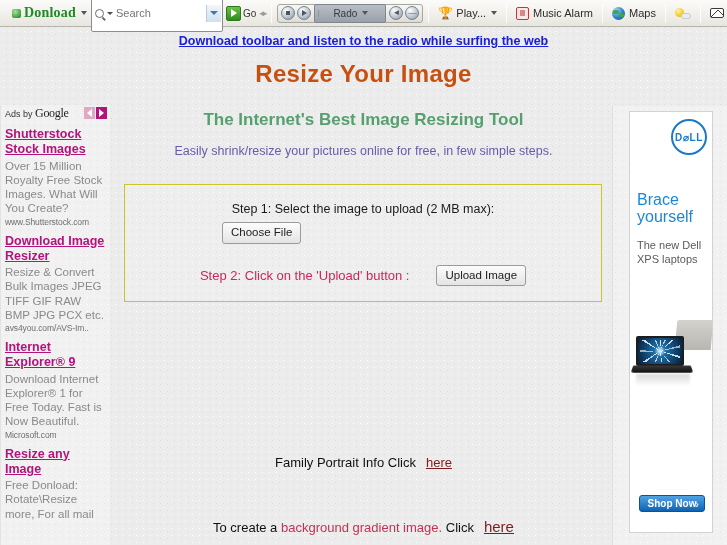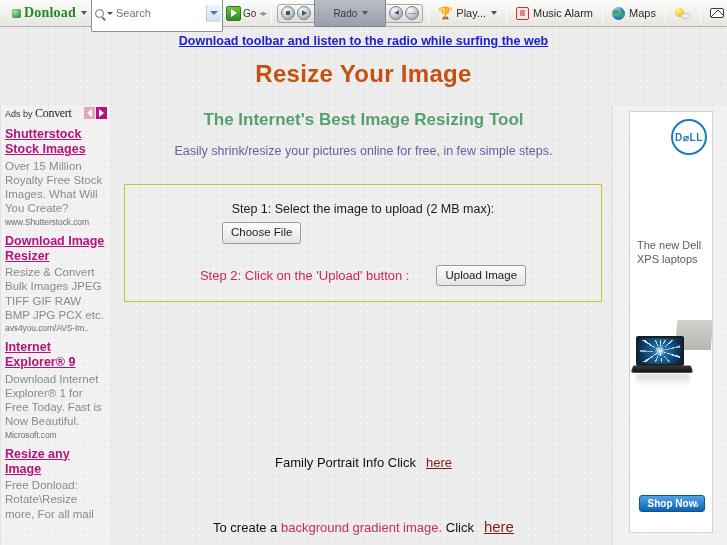--- a/index.html
+++ b/index.html
@@ -138,21 +138,21 @@
     border:1px solid #77818c;
     display:flex;align-items:center;justify-content:center;
   }
   .rbtn .sq{width:4px;height:4px;background:#4d5660;}
   .rbtn .tri{
     width:0;height:0;border-top:3px solid transparent;border-bottom:3px solid transparent;
     border-left:5px solid #4d5660;margin-left:1px;
   }
   .rbtn .spk{font-size:8px;color:#4d5660;line-height:1;}
   .radio-lcd{
-    display:flex;align-items:center;height:28px;min-width:72px;
+    display:flex;align-items:center;height:19px;min-width:72px;
     background:linear-gradient(180deg,#b9bec6,#9aa0aa);
     border:1px solid #80868f;border-radius:2px;margin:0 2px;padding:0 3px;
     font-size:10px;color:#343a42;
   }
   .eq{
     display:inline-block;width:11px;height:7px;margin-right:4px;
     background:linear-gradient(90deg,#8a9099 0 1.5px,transparent 1.5px 3px) repeat-x;
     opacity:.8;
   }
   .trophy{font-size:12px;color:#d9a400;margin-right:3px;}
@@ -515,21 +515,21 @@
 <div id="gradient-row">
   <span>To create a</span>
   <span class="gradient-em">background gradient image.</span>
   <span>Click</span><span class="sp"></span><a class="plain-link" href="#">here</a>
 </div>
 
 <div id="left-ads">
   <div id="ads-header">
     <span id="ads-by-google">
       <span>Ads by</span>
-      <span class="g">Convert</span>
+      <span class="g">Google</span>
     </span>
     <span style="display:flex;align-items:center;">
       <span class="arrow-btn prev">
           <i></i>
         </span>
       <span class="arrow-btn next">
           <i></i>
         </span>
     </span>
   </div>
@@ -556,20 +556,21 @@
     <a class="ad-title" href="#">Resize any Image</a>
     <div class="ad-desc">Free Donload: Rotate\Resize more, For all mail</div>
   </div>
 </div>
 
 <div id="right-ad">
   <div id="dell-card">
     <div id="dell-logo">
       <span>D⌀LL</span>
     </div>
+    <div id="dell-head">Brace yourself</div>
     <div id="dell-sub">The new Dell XPS laptops</div>
     <div id="laptop">
       <span class="lp-back"></span>
       <span class="lp-screen"></span>
       <span class="lp-base"></span>
       <span class="lp-refl"></span>
     </div>
     <div id="shop-now">
       <span>Shop Now</span>
     </div>

